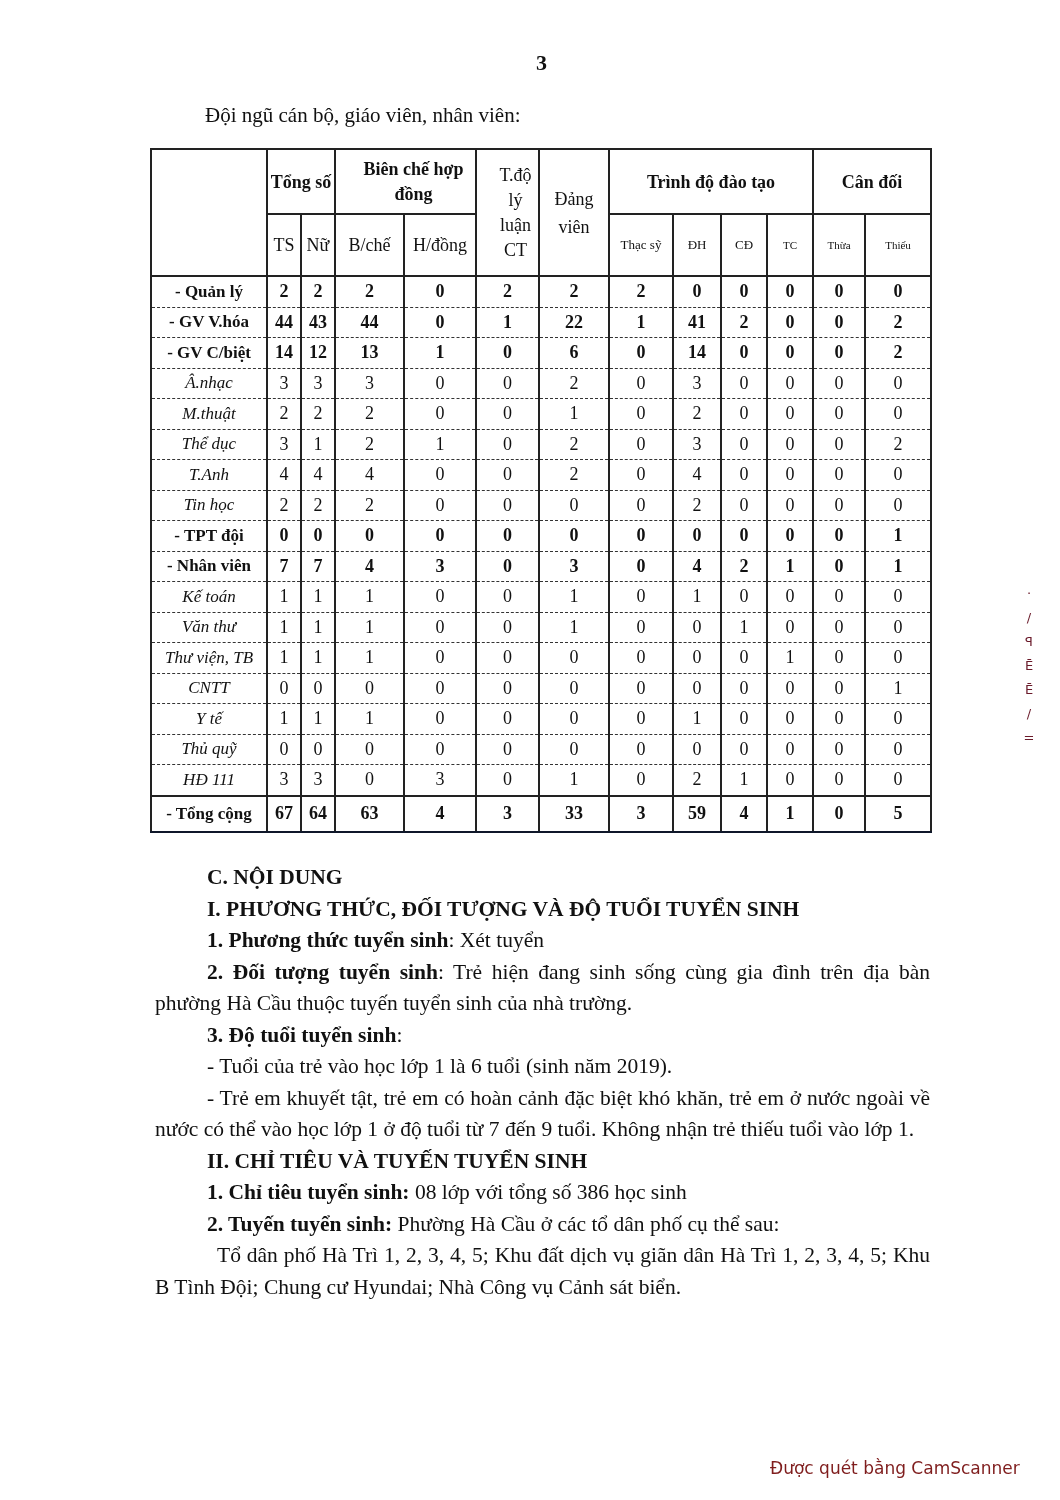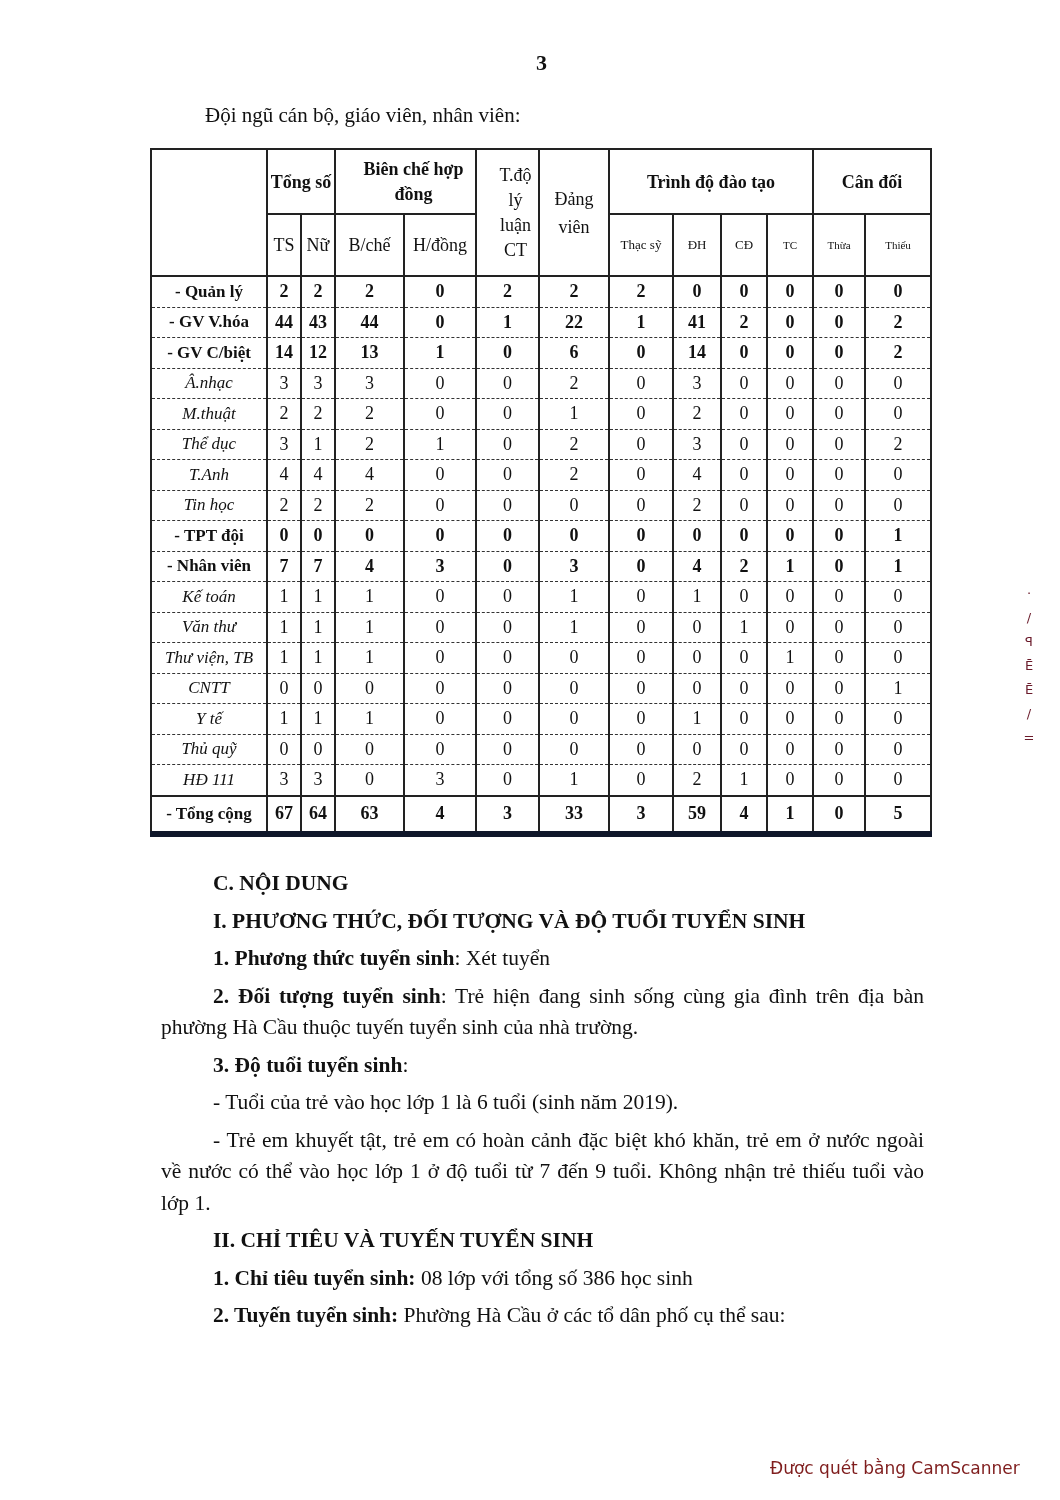--- a/index.html
+++ b/index.html
@@ -20,27 +20,27 @@
       text-align: center; vertical-align: middle; padding: 0;
     }
     table.staff thead th { border-top: 2px solid #222; border-bottom: 2px solid #222; font-weight: bold; }
     table.staff thead tr.h1 th { height: 63px; }
     table.staff thead tr.h2 th { height: 60px; font-weight: normal; }
     table.staff thead th.top { font-weight: bold; font-size: 18px; line-height: 28px; }
     table.staff thead th.tight { line-height: 25px; padding-left: 16px; }
     table.staff thead th.sm { font-size: 13px; }
     table.staff thead th.xs { font-size: 11px; }
     table.staff tbody td { height: 29.5px; border-bottom: 1.5px dashed #333; }
-    table.staff tbody tr:last-child td { border-bottom: 6px solid #0f172a; border-top: 2px solid #222; height: 34px; }
+    table.staff tbody tr:last-child td { border-bottom: 2px solid #0f172a; border-top: 2px solid #222; height: 34px; }
     table.staff tbody tr.bold td { font-weight: bold; }
     table.staff tbody tr.it td.label { font-style: italic; font-weight: normal; }
     table.staff tbody tr.it td { font-weight: normal; }
     td.label { font-size: 17px; white-space: nowrap; }
     .content { position: absolute; left: 155px; top: 862px; width: 775px; font-size: 21.5px; line-height: 31.5px; }
-    .content p { margin: 6px; }
+    .content p { margin: 0; }
     .ind { text-indent: 52px; }
     .ind2 { text-indent: 62px; }
     .b { font-weight: bold; }
     .head { font-weight: bold; text-indent: 52px; }
     .just { text-align: justify; text-align-last: auto; }
     .watermark { position: absolute; left: 770px; top: 1458px; font-family: "DejaVu Sans", sans-serif; font-size: 17px; color: #7f1d1d; }
     .margin-marks { position: absolute; left: 1020px; top: 582px; width: 18px; color: #6a1a2a; font-family: "DejaVu Sans", sans-serif; font-size: 13px; line-height: 24px; text-align: center; }
     .margin-marks span { display: block; }
   </style>
 </head>
@@ -366,20 +366,21 @@
   <p class="head">C. NỘI DUNG</p>
   <p class="head">I. PHƯƠNG THỨC, ĐỐI TƯỢNG VÀ ĐỘ TUỔI TUYỂN SINH</p>
   <p class="ind"><span class="b">1. Phương thức tuyển sinh</span><span>: Xét tuyển</span></p>
   <p class="ind just"><span class="b">2. Đối tượng tuyển sinh</span><span>: Trẻ hiện đang sinh sống cùng gia đình trên địa bàn phường Hà Cầu thuộc tuyến tuyển sinh của nhà trường.</span></p>
   <p class="ind"><span class="b">3. Độ tuổi tuyển sinh</span><span>:</span></p>
   <p class="ind">- Tuổi của trẻ vào học lớp 1 là 6 tuổi (sinh năm 2019).</p>
   <p class="ind just">- Trẻ em khuyết tật, trẻ em có hoàn cảnh đặc biệt khó khăn, trẻ em ở nước ngoài về nước có thể vào học lớp 1 ở độ tuổi từ 7 đến 9 tuổi. Không nhận trẻ thiếu tuổi vào lớp 1.</p>
   <p class="head">II.  CHỈ TIÊU VÀ TUYẾN TUYỂN SINH</p>
   <p class="ind"><span class="b">1. Chỉ tiêu tuyển sinh:</span><span>  08 lớp với tổng số 386 học sinh</span></p>
   <p class="ind"><span class="b">2. Tuyến tuyển sinh:</span><span> Phường Hà Cầu ở các tổ dân phố cụ thể sau:</span></p>
+  <p class="ind2 just">Tổ dân phố Hà Trì 1, 2, 3, 4, 5; Khu đất dịch vụ giãn dân Hà Trì 1, 2, 3, 4, 5; Khu B Tình Đội; Chung cư Hyundai; Nhà Công vụ Cảnh sát biển.</p>
 </div>
 
 <div class="margin-marks" id="margin-marks">
     <span>·</span>
     <span>/</span>
     <span>ꟼ</span>
     <span>Ē</span>
     <span>Ē</span>
     <span>/</span>
     <span>=</span>

